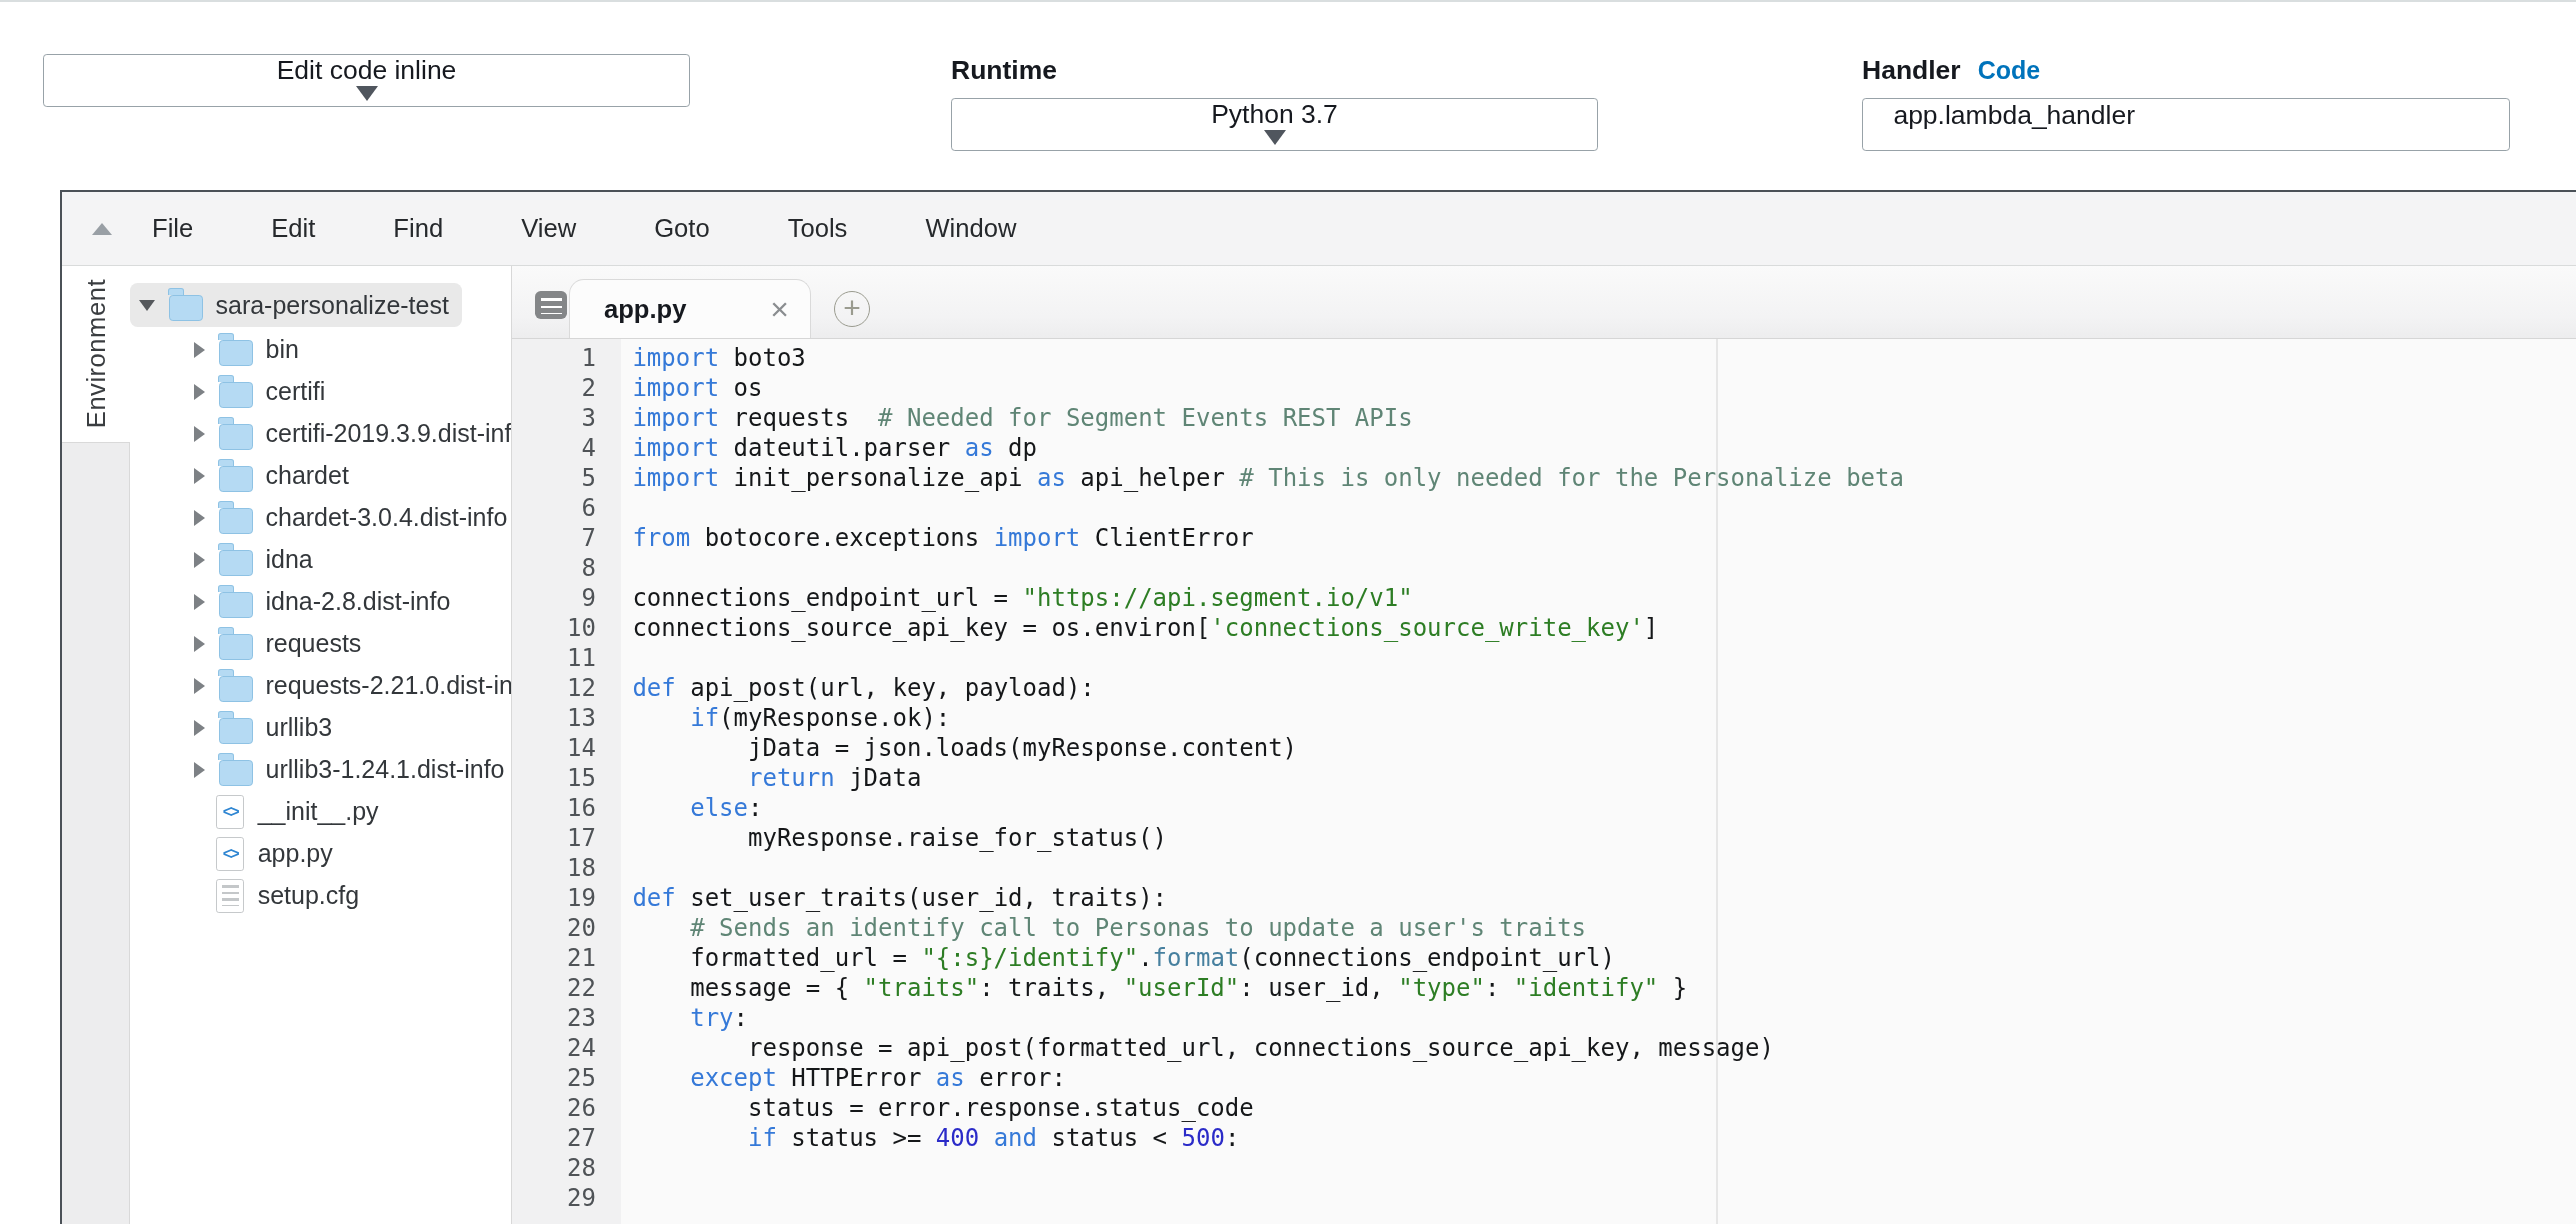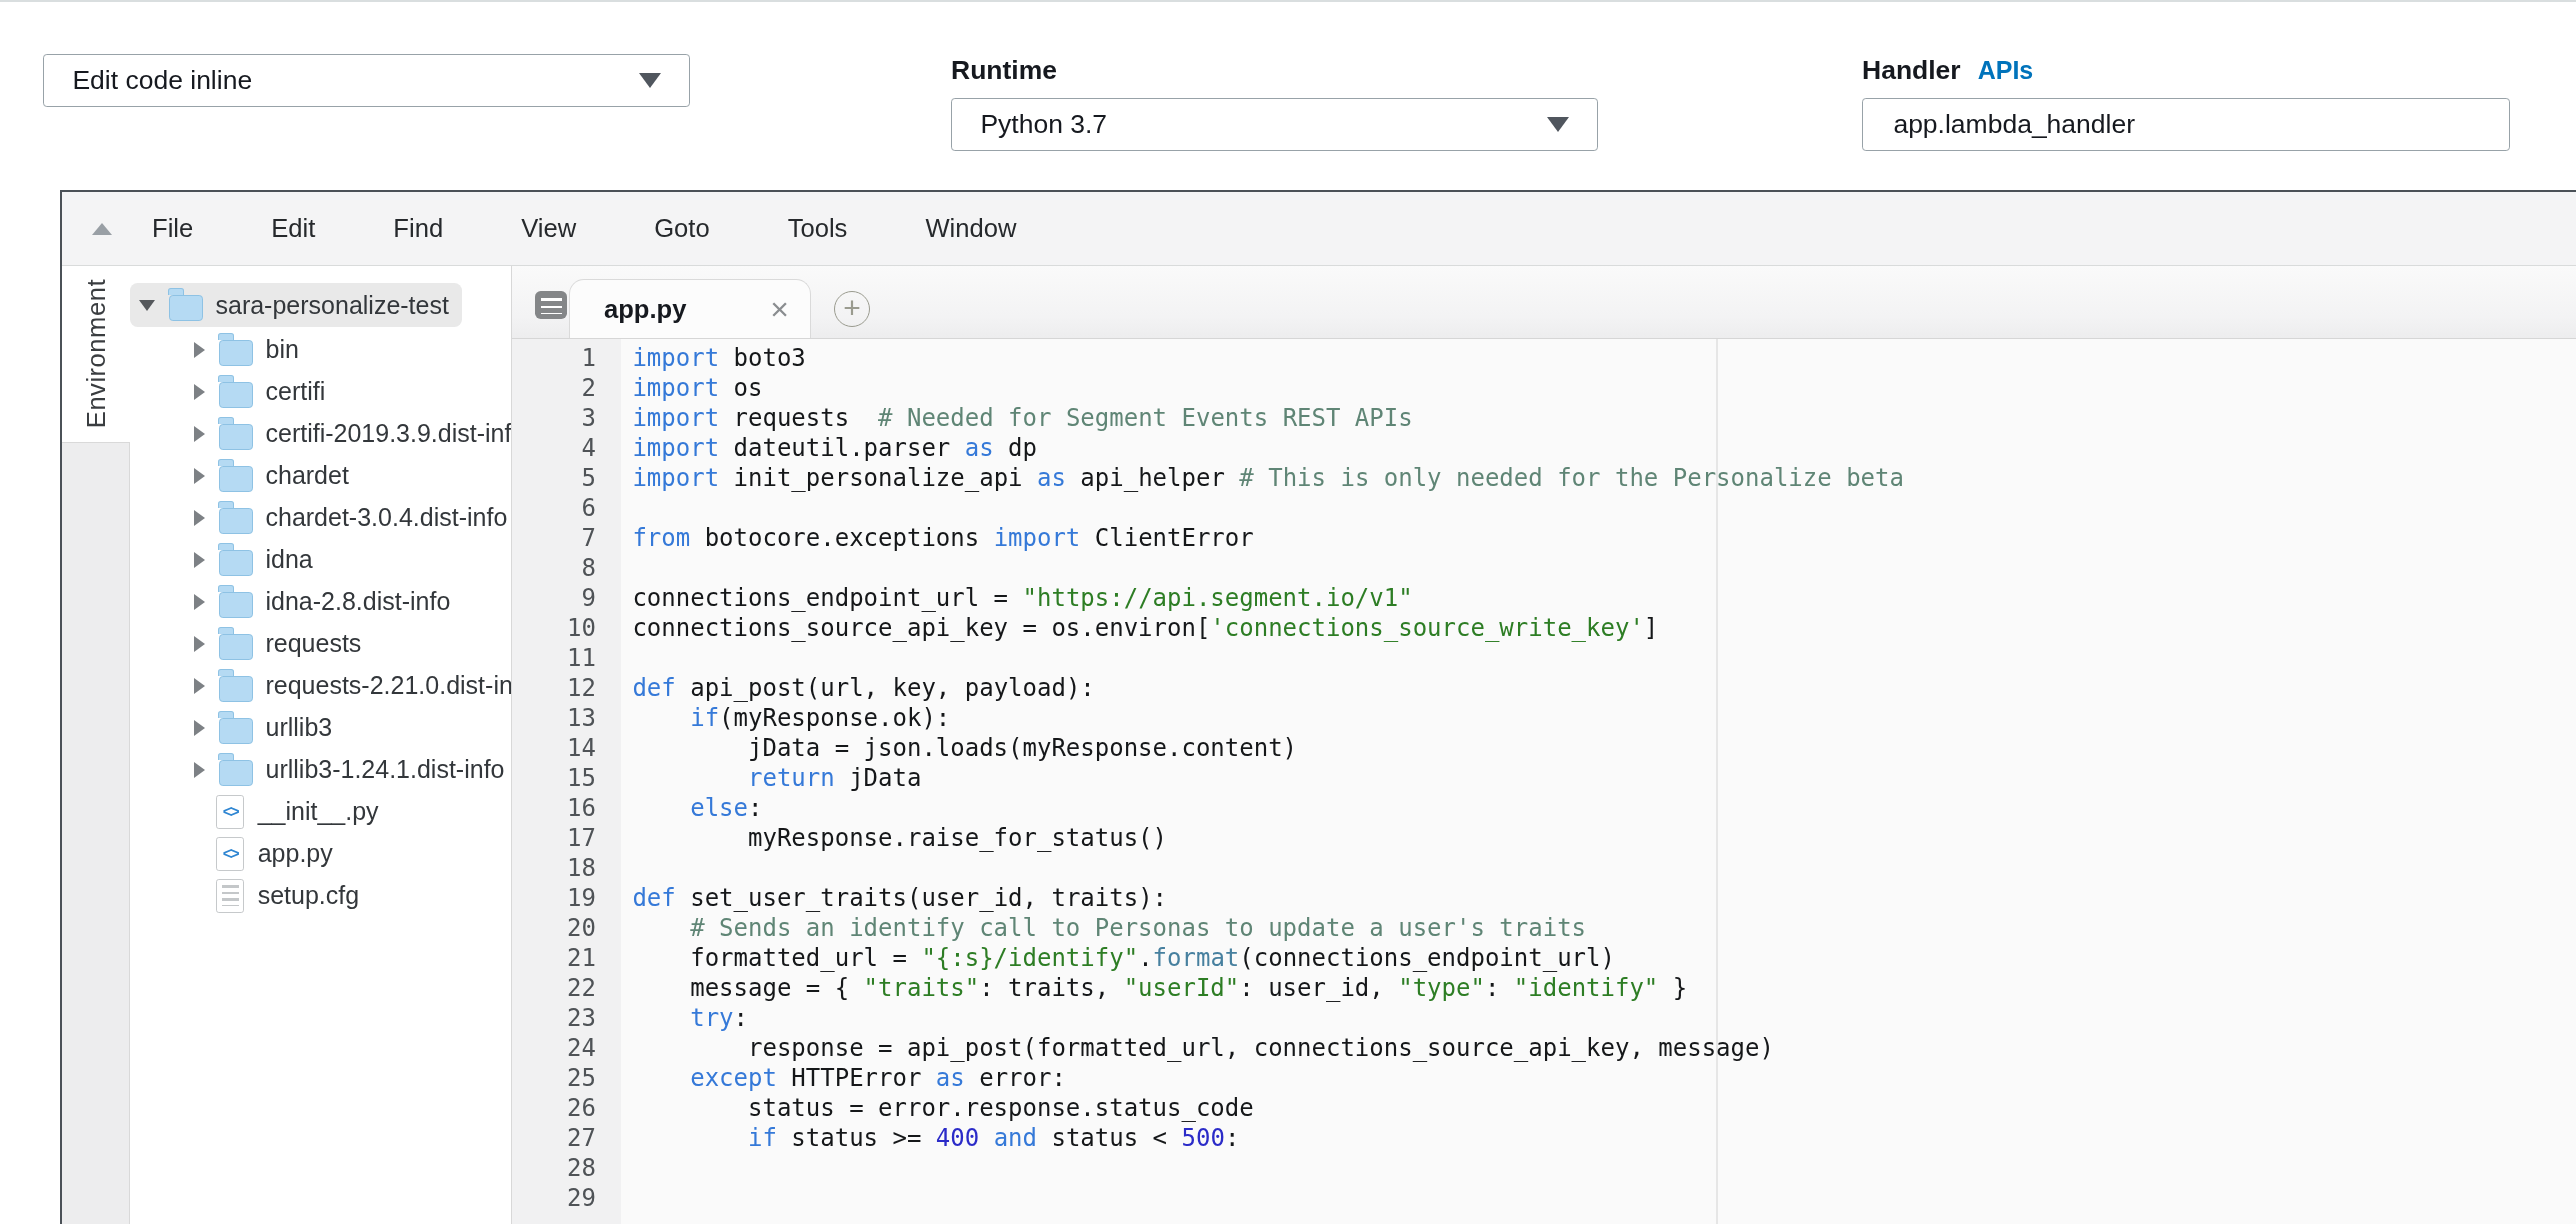--- a/index.html
+++ b/index.html
@@ -13,22 +13,22 @@
   
   .field { position:absolute; top:54px; }
   #field-codeentry { left:43px;  width:647px; }
   #field-runtime   { left:951px; width:647px; }
   #field-handler   { left:1862px; width:648px; }
   .field-label { font-size:26.5px; font-weight:700; color:#16191f; line-height:32px;
                  margin-bottom:12.3px; display:flex; align-items:center; gap:17px; }
   .info-link { color:var(--info,#0073bb); font-size:25px; font-weight:700; }
   .select-box, .text-input-box {
     height:53px; border:1.9px solid #98a2a8; border-radius:3.8px; background:#fff;
-    display:flex; align-items:center; justify-content:space-between;
-    padding:0 28.4px; font-size:26.5px; color:#16191f;
+    display:flex; align-items:center; 
+    padding:0 28.4px; font-size:26.5px; color:#16191f;flex-direction:column;
   }
   .caret-down { width:0; height:0; border-left:11.4px solid transparent;
                 border-right:11.4px solid transparent; border-top:15px solid #50565e; }
   .text-input-box input { border:none; outline:none; font-size:26.5px; width:100%;
                           font-family:"Liberation Sans", sans-serif; color:#16191f; background:transparent; }
 
   
   #ide { position:absolute; left:60px; top:190px; right:0; bottom:0;
          border-top:2.8px solid #4b5157; border-left:2.8px solid #4b5157;
          background:#fff; display:flex; flex-direction:column; }
@@ -130,21 +130,21 @@
   </div>
   <div class="select-box">
     <span>Python 3.7</span>
     <span class="caret-down"></span>
   </div>
 </div>
 
 <div class="field" id="field-handler">
   <div class="field-label">
     <span>Handler</span>
-    <span class="info-link">APIs</span>
+    <span class="info-link">Code</span>
   </div>
   <div class="text-input-box">
     <input value="app.lambda_handler" style="">
   </div>
 </div>
 
 <div id="ide">
   <div id="menubar">
     <span class="collapse-tri"></span>
     <span id="menu-items" style="display:flex;gap:37px;">

